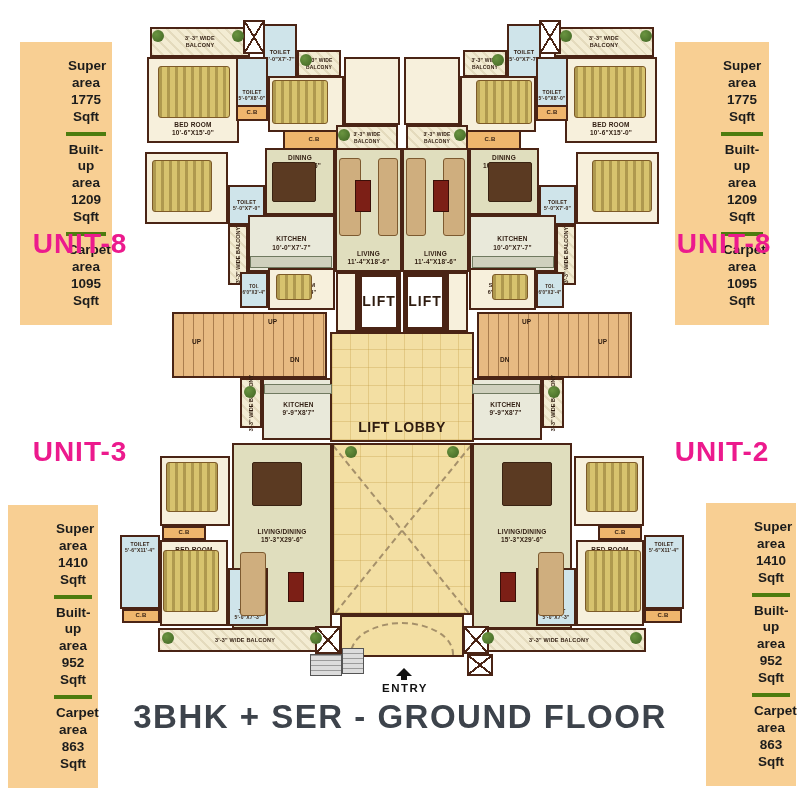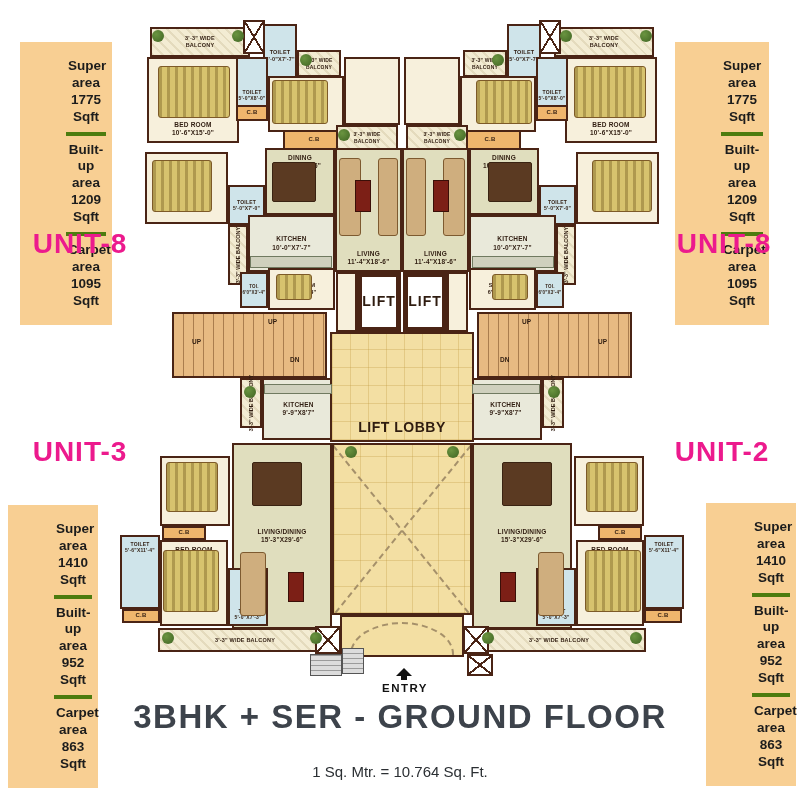--- a/index.html
+++ b/index.html
@@ -509,14 +509,13 @@
       <div class="unitlabel" style="left: 652px; top: 436px; color: rgb(236, 26, 141);">UNIT-2</div>
     </div>
 
   <div id="entry-arrow">
     <div class="tri"></div>
       <div class="stem"></div>
   </div>
   <div id="entry-label">ENTRY</div>
 
   <div id="page-title">3BHK + SER - GROUND FLOOR</div>
-  <div id="scale-note">1 Sq. Mtr. = 10.764 Sq. Ft.</div>
 </div>
 
 </body></html>

